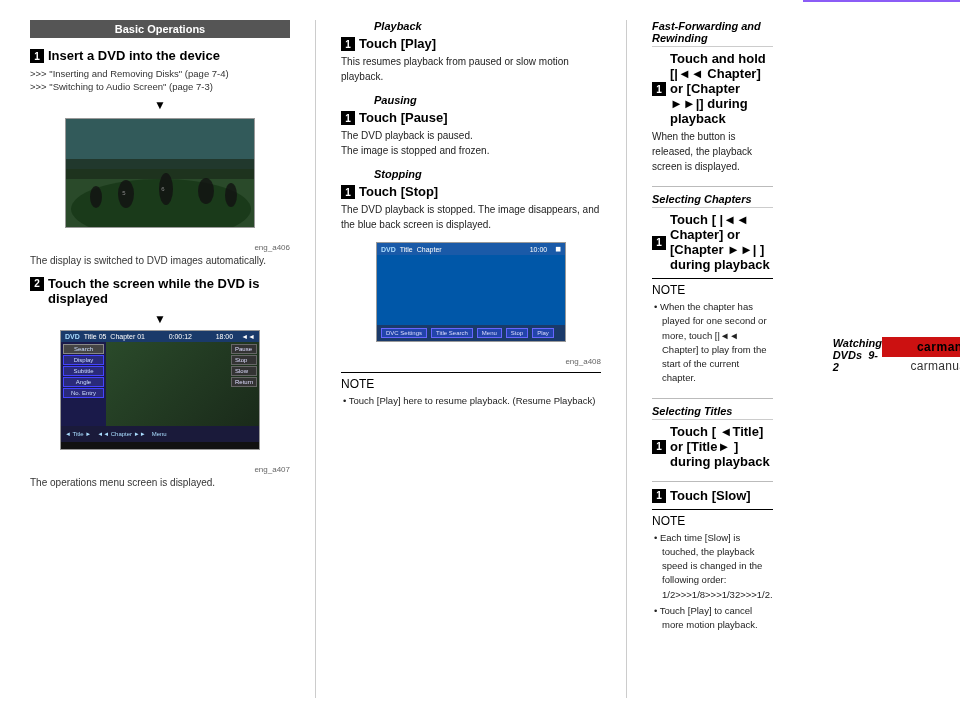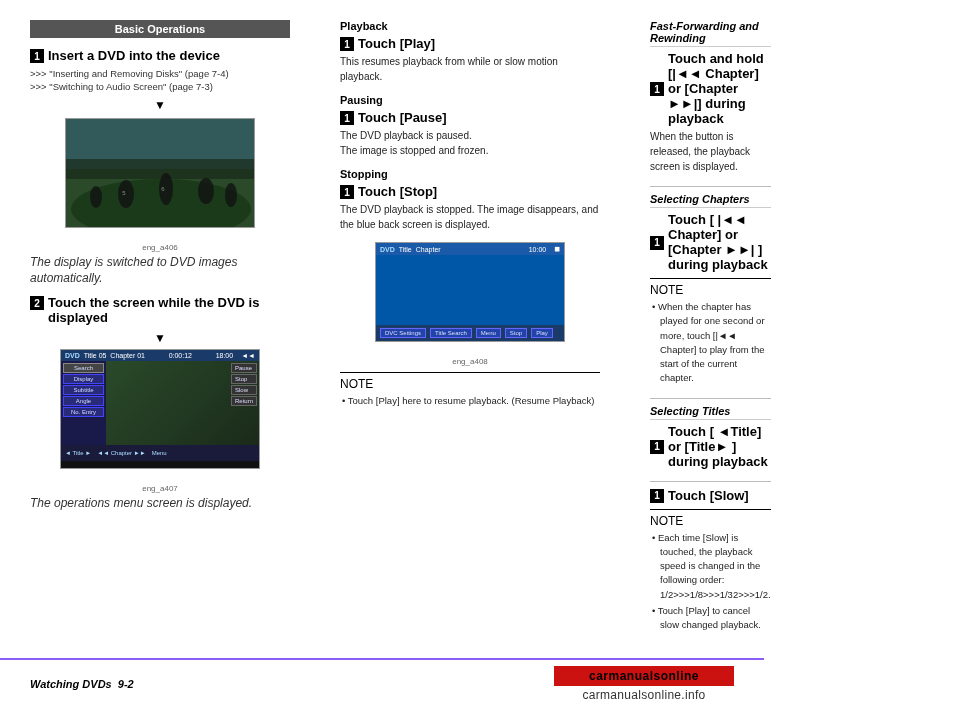--- a/index.html
+++ b/index.html
@@ -11,21 +11,21 @@
       font-size: 11px;
       color: #000;
       overflow: hidden;
       position: relative;
     }
 
     .page-container {
       width: 764px;
       height: 708px;
       display: flex;
-      flex-direction: column;
+      flex-direction: row;
     }
 
     .content-area {
       display: flex;
       flex: 1;
       padding: 20px 30px 10px 30px;
       gap: 20px;
     }
 
     
@@ -96,33 +96,32 @@
     
     .baseball-scene {
       width: 100%;
       height: 100%;
       background: 
         radial-gradient(ellipse at 50% 30%, #5a8a5a 0%, #3a6a3a 40%, #1a3a1a 80%);
       position: relative;
     }
 
     .img-caption {
-      text-align: center;
+      text-align: right;
       font-size: 8px;
       color: #666;
       margin-top: 15px;
       margin-bottom: 2px;
     }
 
     .caption-text {
-      font-size: 12px;
+      font-size: 10px;
       color: #333;
       margin-bottom: 8px;
       line-height: 1.4;
-      font-style: italic;
     }
 
     .step2-header {
       display: flex;
       align-items: flex-start;
       gap: 4px;
       margin-bottom: 6px;
     }
 
     
@@ -198,23 +197,25 @@
       height: 16px;
     }
 
     
     .mid-col {
       width: 260px;
       flex-shrink: 0;
     }
 
     .section-title-italic {
+      font-style: italic;
       font-weight: bold;
       font-size: 11px;
       margin-bottom: 4px;
+      margin-left: 33px;
     }
 
     .instruction-step {
       margin-bottom: 10px;
     }
 
     .step-header {
       display: flex;
       align-items: center;
       gap: 4px;
@@ -468,21 +469,21 @@
     <div class="col-separator"></div>
 
     <div class="mid-col">
 
       <div class="instruction-step">
         <div class="section-title-italic">Playback</div>
         <div class="step-header">
           <span class="step-badge">1</span>
           <span class="step-text"><span>Touch [Play]</span></span>
         </div>
-        <div class="body-text">This resumes playback from while or slow motion playback.</div>
+        <div class="body-text">This resumes playback from paused or slow motion playback.</div>
       </div>
 
       <div class="instruction-step">
         <div class="section-title-italic">Pausing</div>
         <div class="step-header">
           <span class="step-badge">1</span>
           <span class="step-text"><span>Touch [Pause]</span></span>
         </div>
         <div class="body-text">The DVD playback is paused.</div>
         <div class="body-text">The image is stopped and frozen.</div>
@@ -565,21 +566,21 @@
       <div class="divider-line"></div>
 
       <div class="right-section">
         <div class="step-header">
           <span class="step-badge">1</span>
           <span class="step-text">Touch [Slow]</span>
         </div>
         <div class="note-box">
           <div class="note-label">NOTE</div>
           <div class="note-item">• <span>Each time [Slow] is touched, the playback speed is changed in the following order: 1/2&gt;&gt;&gt;1/8&gt;&gt;&gt;1/32&gt;&gt;&gt;1/2.</span></div>
-          <div class="note-item">• <span>Touch [Play] to cancel slow changed playback.</span></div>
+          <div class="note-item">• <span>Touch [Play] to cancel more motion playback.</span></div>
         </div>
       </div>
 
     </div>
   </div>
 
   <div class="footer">
     <div class="footer-left">
       <em><span>Watching DVDs</span>&nbsp;&nbsp;<span>9-2</span></em>
     </div>

